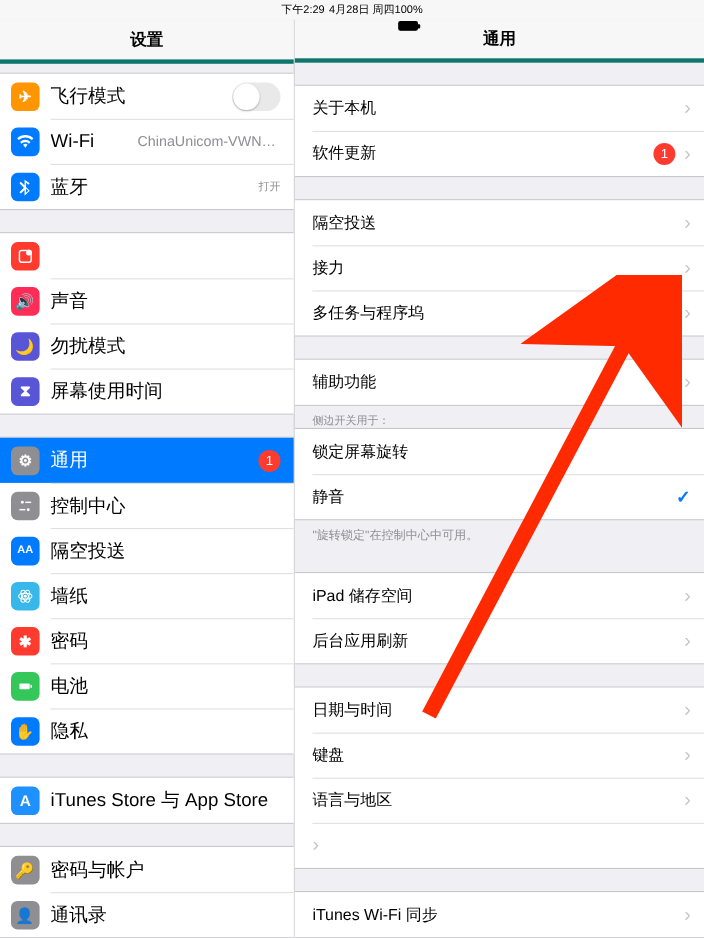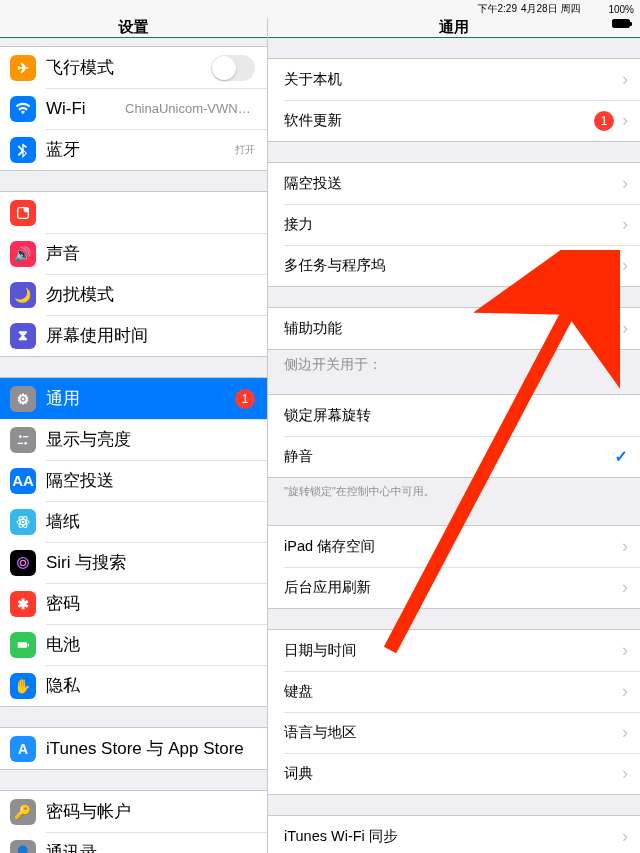--- a/index.html
+++ b/index.html
@@ -1,44 +1,44 @@
 <!DOCTYPE html>
 <html><head>
 <meta charset="utf-8">
 <style>
 * { margin:0; padding:0; box-sizing:border-box; font-family:-apple-system,"PingFang SC","Helvetica Neue",sans-serif; }
 body { width:640px; height:853px; background:#efeff4; overflow:hidden; position:relative; }
-.statusbar { height:18px; display:flex; align-items:center; justify-content:flex-end; padding:0 6px; font-size:10px; background:#f7f7f8;gap:28px; }
+.statusbar { height:18px; display:flex; align-items:center; justify-content:center; padding:0 6px; font-size:10px; background:#f7f7f8; }
 .statusbar .left { display:flex; gap:4px; }
 .statusbar .right { display:flex; align-items:center; gap:4px;flex-direction:column; }
 .wifi-icon { width:12px; height:10px; }
 .battery-icon { width:18px; height:9px; border:1px solid #000; border-radius:2px; position:relative; background:#000; }
 .battery-icon::after { content:""; position:absolute; right:-3px; top:2px; width:2px; height:4px; background:#000; border-radius:0 1px 1px 0; }
 .columns { display:flex; height:835px; }
 .sidebar { width:268px; background:#efeff4; border-right:1px solid #c8c7cc; display:flex; flex-direction:column; }
 .main { flex:1; background:#efeff4; display:flex; flex-direction:column; }
-.header { height:40px; display:flex; align-items:center; justify-content:center; font-size:15px; font-weight:600; background:#f7f7f8; border-bottom:1px solid #0f766e; }
+.header { height:40px; display:flex; align-items:center; justify-content:center; font-size:15px; font-weight:600; background:#f7f7f8; border-bottom:4px solid #0f766e; }
 .group { background:#fff; border-top:1px solid #c8c7cc; border-bottom:1px solid #c8c7cc; }
 .gap { height:20px; }
 .gap-sm { height:8px; }
 .row { height:41px; display:flex; align-items:center; padding:0 12px 0 10px; position:relative; cursor:pointer; }
 .group .row + .row::before { content:""; position:absolute; left:46px; right:0; top:0; height:1px; background:#e0e0e0; }
 .sidebar .row .icon { width:26px; height:26px; border-radius:6px; margin-right:10px; display:flex; align-items:center; justify-content:center; flex-shrink:0; }
 .sidebar .row .label { font-size:17px; flex:1; white-space:nowrap; overflow:hidden; text-overflow:ellipsis; }
 .sidebar .row .sub { font-size:13px; color:#8e8e93; margin-left:4px; white-space:nowrap; overflow:hidden; text-overflow:ellipsis; max-width:130px; }
 .sidebar .row .trail { font-size:10px; color:#8e8e93; }
 .sidebar .row.selected { background:#007aff; color:#fff; }
 .sidebar .row.selected .label { color:#fff; }
 .badge { background:#ff3b30; color:#fff; border-radius:10px; min-width:20px; height:20px; font-size:12px; display:flex; align-items:center; justify-content:center; padding:0 5px; }
 .main .group .row { padding-left:16px; }
 .main .group .row::before { left:16px; }
 .main .row .mlabel { font-size:14.5px; flex:1; }
 .chevron { color:#c7c7cc; font-size:18px; font-weight:300; }
 .check { color:#007aff; font-size:16px; font-weight:600; }
-.group-header { font-size:14px; color:#8e8e93; padding:6px 16px 20px; }
+.group-header { font-size:10px; color:#8e8e93; padding:6px 16px 0; }
 .footer-note { font-size:11px; color:#8e8e93; padding:6px 16px; }
 .toggle { width:44px; height:26px; background:#e9e9ea; border-radius:13px; position:relative; }
 .toggle::after { content:""; position:absolute; width:24px; height:24px; background:#fff; border-radius:50%; top:1px; left:1px; box-shadow:0 1px 2px rgba(0,0,0,0.25); }
 
 .ic-orange{background:#ff9500}.ic-blue{background:#007aff}.ic-red{background:#ff3b30}.ic-redpink{background:#ff2d55}.ic-purple{background:#5856d6}.ic-indigo{background:#5856d6}.ic-gray{background:#8e8e93}.ic-green{background:#34c759}.ic-black{background:#000}.ic-atom{background:#38b7ea}.ic-appstore{background:#1e90ff}
 .icon svg { width:16px; height:16px; fill:#fff; }
 .icon span { color:#fff; font-size:14px; font-weight:600; }
 .arrow-overlay { position:absolute; pointer-events:none; z-index:50; left:290px; top:250px; }
 </style>
 </head>
@@ -130,47 +130,38 @@
           </div>
           <div class="row">
             <div class="icon ic-gray">
               <svg viewBox="0 0 24 24">
                 <circle cx="8" cy="7" r="2"></circle>
                 <rect x="12" y="6" width="8" height="2"></rect>
                 <circle cx="16" cy="17" r="2"></circle>
                 <rect x="4" y="16" width="8" height="2"></rect>
               </svg>
             </div>
-            <div class="label">显示与亮度</div>
+            <div class="label">控制中心</div>
           </div>
           <div class="row">
             <div class="icon ic-blue">
-              <span style="font-size:15px">AA</span>
+              <span style="font-size:10px">AA</span>
             </div>
             <div class="label">隔空投送</div>
           </div>
           <div class="row">
             <div class="icon ic-atom">
               <svg viewBox="0 0 24 24">
                 <circle cx="12" cy="12" r="2"></circle>
                 <ellipse cx="12" cy="12" rx="9" ry="4" fill="none" stroke="#fff" stroke-width="1.5"></ellipse>
                 <ellipse cx="12" cy="12" rx="9" ry="4" fill="none" stroke="#fff" stroke-width="1.5" transform="rotate(60 12 12)"></ellipse>
                 <ellipse cx="12" cy="12" rx="9" ry="4" fill="none" stroke="#fff" stroke-width="1.5" transform="rotate(-60 12 12)"></ellipse>
               </svg>
             </div>
             <div class="label">墙纸</div>
-          </div>
-          <div class="row">
-            <div class="icon ic-black">
-              <svg viewBox="0 0 24 24">
-                <circle cx="12" cy="12" r="8" fill="none" stroke="#a96eff" stroke-width="2"></circle>
-                <circle cx="12" cy="12" r="4" fill="none" stroke="#ff6ec7" stroke-width="2"></circle>
-              </svg>
-            </div>
-            <div class="label">Siri 与搜索</div>
           </div>
           <div class="row">
             <div class="icon ic-red">
               <span>✱</span>
             </div>
             <div class="label">密码</div>
           </div>
           <div class="row">
             <div class="icon ic-green">
               <svg viewBox="0 0 24 24">
@@ -280,21 +271,20 @@
           </div>
           <div class="row">
             <div class="mlabel">键盘</div>
             <div class="chevron">›</div>
           </div>
           <div class="row">
             <div class="mlabel">语言与地区</div>
             <div class="chevron">›</div>
           </div>
           <div class="row">
-            <div class="mlabel">词典</div>
             <div class="chevron">›</div>
           </div>
         </div>
         <div class="gap"></div>
         <div class="group">
           <div class="row">
             <div class="mlabel">iTunes Wi-Fi 同步</div>
             <div class="chevron">›</div>
           </div>
         </div>

